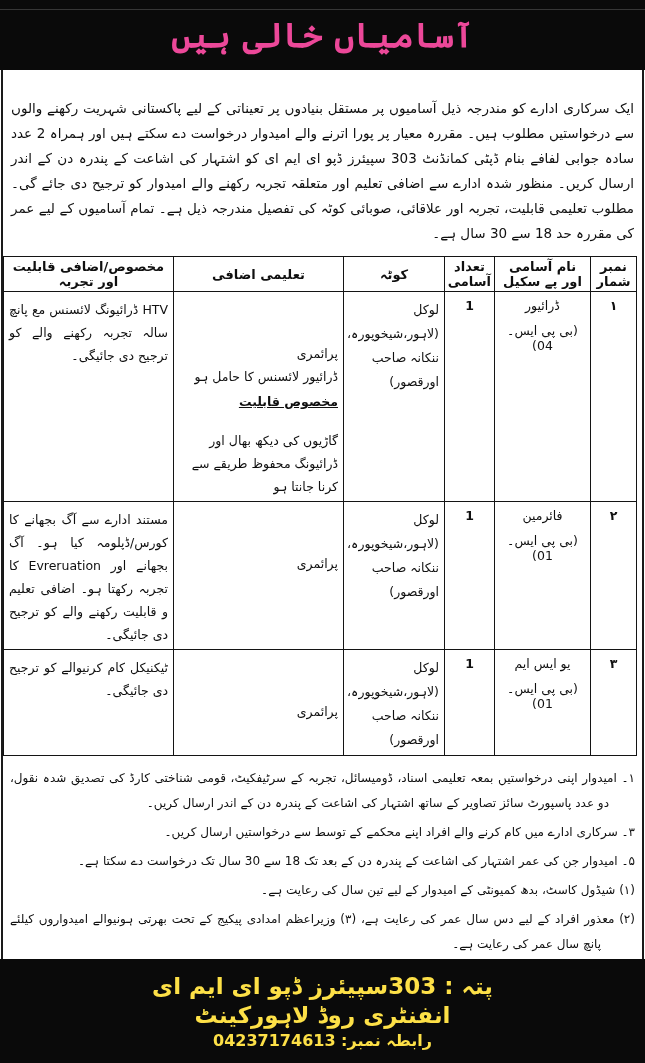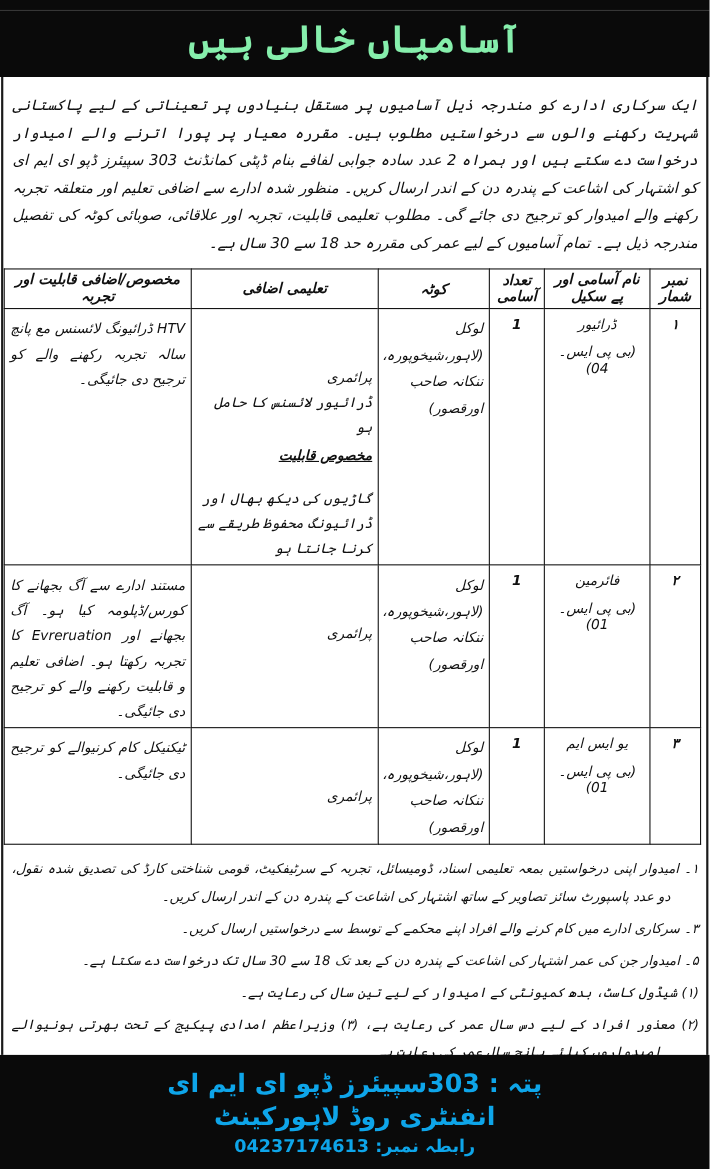--- a/index.html
+++ b/index.html
@@ -9,40 +9,39 @@
     background: #ffffff;
     color: #101010;
     font-family: "DejaVu Sans", "Liberation Sans", sans-serif;
     direction: rtl;
     overflow: hidden;
   }
   .page { width: 645px; height: 1063px; display: flex; flex-direction: column; }
 
   
   .banner {
-    height: 70px; background: #0a0a0a; color: #86efac;
+    height: 70px; background: #0a0a0a; color: #ec4899;
     display: flex; align-items: center; justify-content: center;
     position: relative; flex: 0 0 auto;
   }
   .banner-sep { position: absolute; top: 9px; right: 0; left: 0; height: 1px; background: rgba(255,255,255,0.18); }
   .banner h1 {
     margin: 0; font-size: 34px; font-weight: bold;
     font-family: "DejaVu Serif", "Liberation Serif", serif;
     letter-spacing: 1px;
   }
 
   
   .content {
     flex: 1 1 auto;
     margin: 0 1px;
     border-left: 2px solid #1a1a1a;
     border-right: 2px solid #1a1a1a;
-    padding: 6px 5px 2px;
+    padding: 18px 5px 2px;
     overflow: hidden;
-    font-style: italic;
   }
 
   .intro {
     margin: 8px 3px 10px;
     font-size: 13.5px;
     line-height: 25px;
     text-align: justify;
   }
 
   
@@ -80,21 +79,21 @@
   .notes p {
     margin: 0 0 4px;
     padding-right: 26px; text-indent: -26px; 
     text-align: justify;
   }
   .notes p.subnote { padding-right: 34px; text-indent: -34px; }
 
   
   .footer {
     flex: 0 0 auto;
-    height: 104px; background: #0a0a0a; color: #0ea5e9;
+    height: 104px; background: #0a0a0a; color: #fde047;
     display: flex; flex-direction: column; align-items: center; justify-content: center;
     gap: 3px; text-align: center;
   }
   .footer .addr { font-size: 23px; font-weight: bold; }
   .footer .contact { font-size: 16px; font-weight: bold; }
 </style>
 </head>
 <body>
 
 <div class="page">

